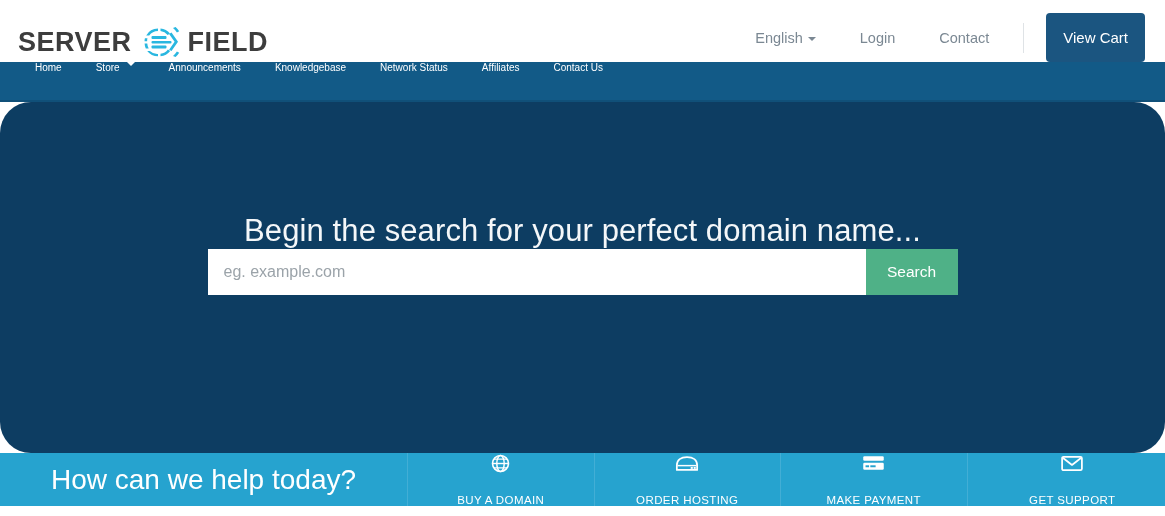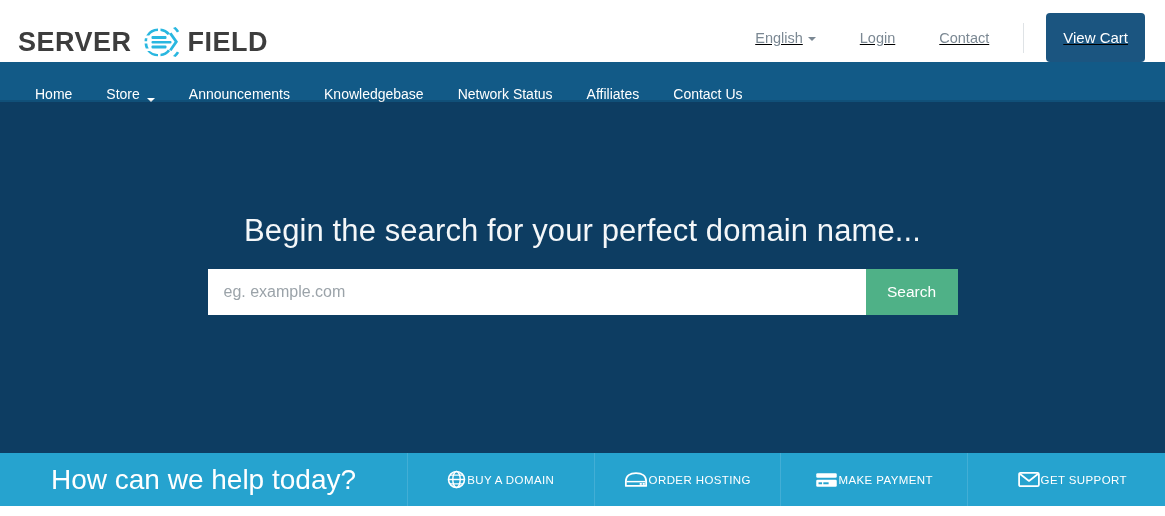--- a/index.html
+++ b/index.html
@@ -39,21 +39,20 @@
     width: 52px;
     height: 40px;
     margin: 0 2px;
     display: inline-block;
   }
   .header-right {
     margin-left: auto;
     display: flex;
     align-items: center;
     gap: 12px;
-    text-decoration: underline;
   }
   .hdr-link {
     font-size: 14.5px;
     color: #7b8893;
     padding: 0 16px;
     text-decoration: none;
     white-space: nowrap;
     cursor: pointer;
   }
   .hdr-link .caret {
@@ -95,23 +94,23 @@
     content: "";
     position: absolute;
     left: 0; right: 0; bottom: 0;
     height: 2px;
     background: rgba(0,0,0,0.10);
   }
   .nav-left { display: flex; align-items: stretch; }
   .nav-right { margin-left: auto; display: flex; align-items: stretch; }
   .nav-item {
     display: flex;
-    align-items: flex-end;
-    color: #ffffff;
-    font-size: 14px;
+    align-items: flex-start;
+    color: #ffffff;
+    font-size: 10px;
     padding: 0 17px;
     text-decoration: none;
     white-space: nowrap;
     cursor: pointer;
   }
   .nav-item .caret {
     display: inline-block;
     margin-left: 7px;
     border-left: 4px solid transparent;
     border-right: 4px solid transparent;
@@ -120,31 +119,31 @@
   }
 
   
   .hero {
     height: 351px;
     background: #0d3d62;
     display: flex;
     flex-direction: column;
     align-items: center;
     position: relative;
+    border-radius: 31px;
   }
   .hero-title {
     color: #f4f7f9;
     font-size: 31px;
     font-weight: 400;
     margin-top: 111px;
     letter-spacing: 0.1px;
     white-space: nowrap;
   }
   .search-wrap {
-    margin-top: 20px;
     display: flex;
     width: 750px;
     height: 46px;
   }
   .search-input {
     flex: 1;
     border: none;
     outline: none;
     background: #ffffff;
     font-size: 16px;
@@ -176,23 +175,23 @@
     align-items: center;
     justify-content: center;
     color: #ffffff;
     font-size: 28px;
     border-right: 1px solid rgba(255,255,255,0.13);
     white-space: nowrap;
   }
   .action-item {
     flex: 1;
     display: flex;
-    flex-direction: row;
-    align-items: center;
-    justify-content: center;
+    flex-direction: column;
+    align-items: center;
+    justify-content: space-between;
     gap: 1px;
     border-right: 1px solid rgba(255,255,255,0.13);
     cursor: pointer;
     text-decoration: none;
   }
   .action-item:last-child { border-right: none; margin-left: 12px; }
   .action-icon {
     height: 20px;
     display: flex;
     align-items: center;

